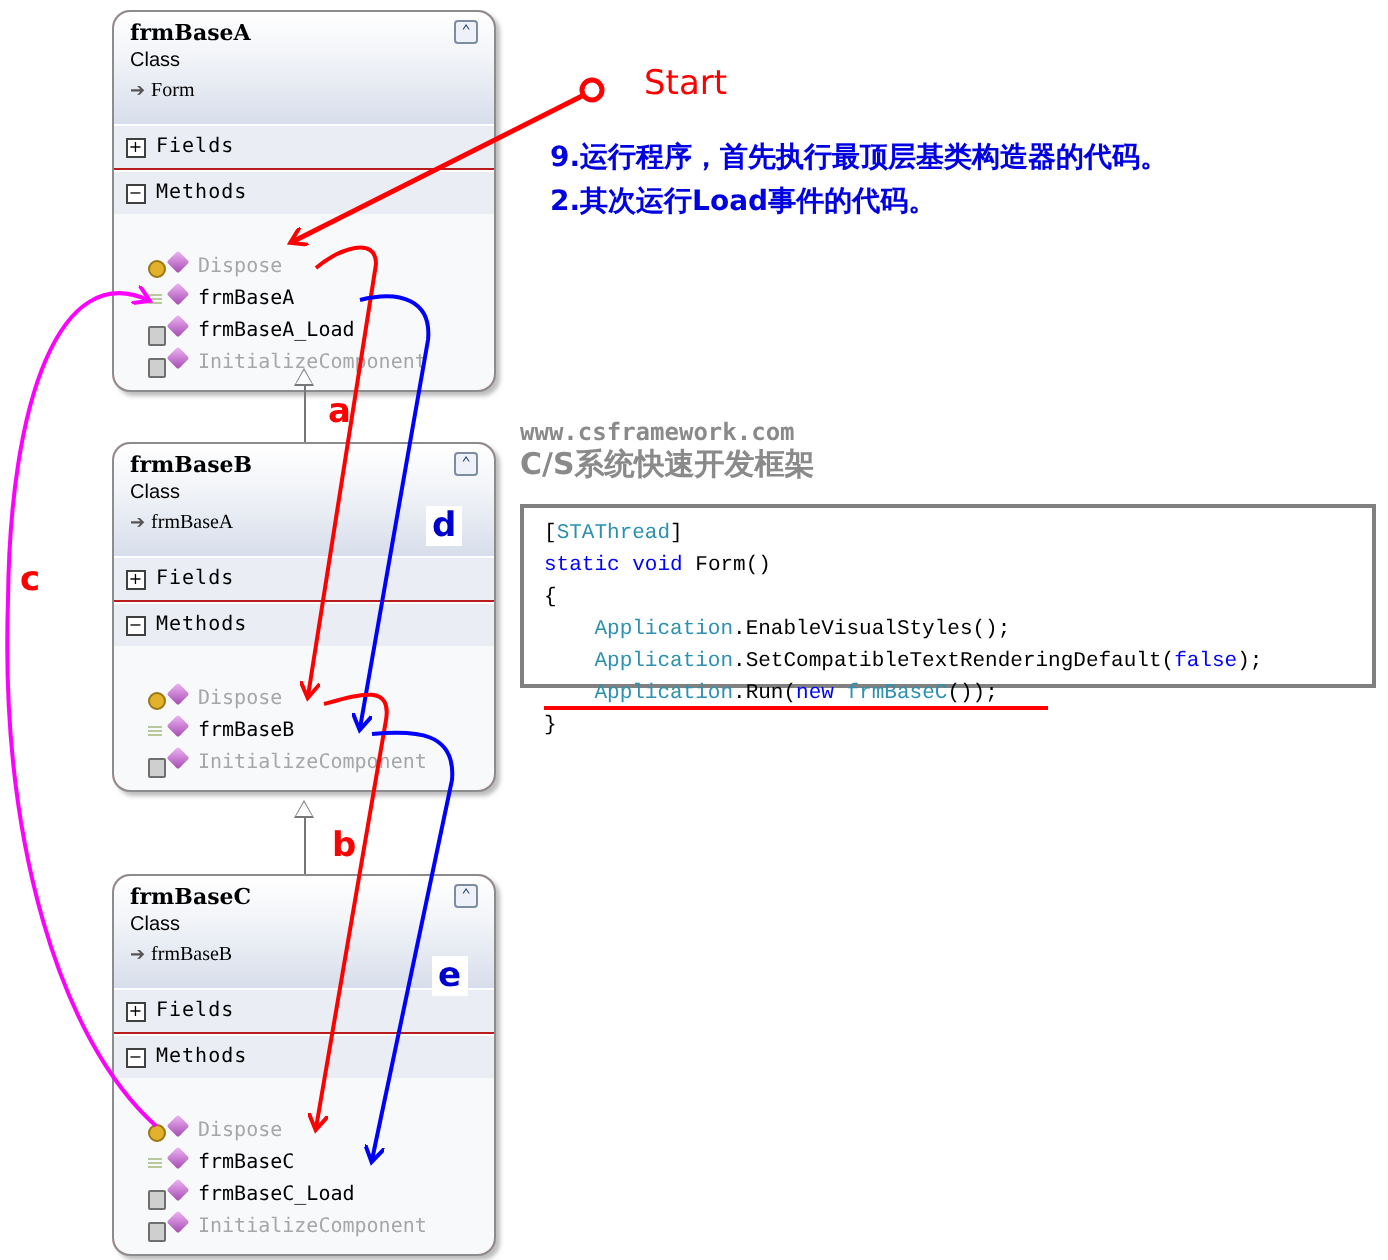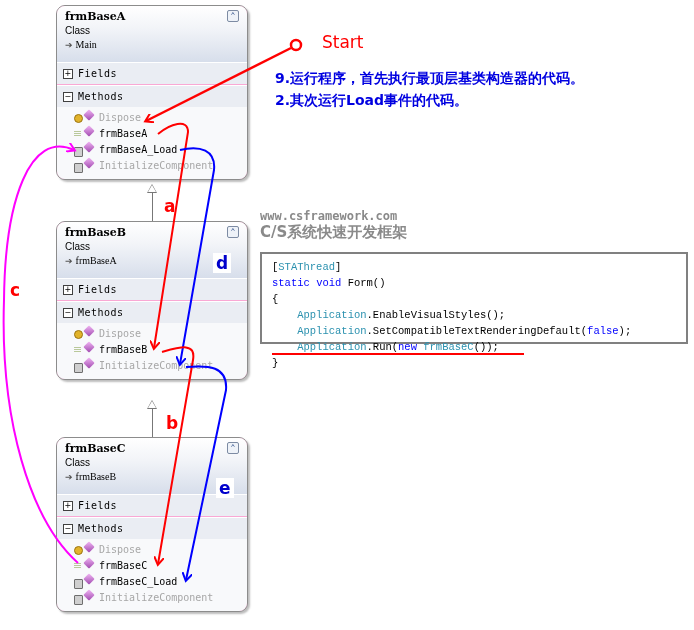--- a/index.html
+++ b/index.html
@@ -1,33 +1,33 @@
 <!DOCTYPE html>
 <html><head>
 <meta charset="utf-8">
 <style>
   html, body { margin:0; padding:0; }
   body { width:694px; height:630px; background:#ffffff; position:relative; overflow:hidden;
          font-family:"DejaVu Sans Mono","Liberation Mono",monospace; }
   .cls { position:absolute; width:190px; border:1px solid #8c8c8c; border-radius:9px;
-         background:#f9a8d4; box-shadow:2px 2px 2px #bdbdbd; overflow:hidden; }
+         background:#b91c1c; box-shadow:2px 2px 2px #bdbdbd; overflow:hidden; }
   .cls .head { height:56px; padding:4px 6px 0 8px; position:relative;
                background:linear-gradient(#ffffff 0%, #f2f4f8 40%, #d7deeb 100%); box-sizing:border-box; }
   .cls .title { font-family:"DejaVu Serif","Liberation Serif",serif; font-weight:bold; font-size:11px; color:#000; line-height:13px; }
   .cls .kind { font-size:10px; line-height:15px; color:#000; font-family:"Liberation Sans",sans-serif; }
   .cls .base { font-size:10px; line-height:14px; color:#000; font-family:"Liberation Serif",serif; }
   .cls .base .arr { font-size:9px; color:#555; margin-right:3px; }
   .cls .collapse { position:absolute; right:8px; top:4px; width:10px; height:10px; border:1px solid #7d8ba3;
                    border-radius:2px; background:#eef2f8; font-size:8px; line-height:9px; text-align:center; color:#2a4a85; }
   .sec { height:21px; border-top:1px solid #ffffff; background:#eaedf3; display:flex; align-items:center; padding-left:6px;
          font-size:10px; color:#000; letter-spacing:0.5px; }
   .sec + .sec { margin-top:1px; }
   .box { width:8px; height:8px; border:1px solid #404040; background:#fff; font-size:8px; line-height:7px; text-align:center;
          margin-right:5px; font-family:"DejaVu Sans",sans-serif; }
-  .members { padding:2px 0 6px 16px; background:#f8f9fb; }
+  .members { padding:18px 0 6px 16px; background:#f8f9fb; }
   .mem { height:16px; display:flex; align-items:center; font-size:10px; color:#000; }
   .mem.dim { color:#a7a7a7; }
   .ico { width:22px; height:14px; position:relative; margin-right:4px; }
   .ico .gem { position:absolute; right:2px; top:1px; width:8px; height:8px; background:linear-gradient(135deg,#f1b6f4,#a14ab0);
               transform:rotate(45deg); border-radius:1px; }
   .ico .key { position:absolute; left:1px; top:4px; width:7px; height:7px; border-radius:50%; background:#e2b32a; border:1px solid #9b7512; }
   .ico .lock { position:absolute; left:1px; top:5px; width:7px; height:8px; background:#cfcfcf; border:1px solid #6e6e6e; border-radius:1px; }
   .ico .lines { position:absolute; left:1px; top:5px; width:7px; height:1px; background:#b9c89a; box-shadow:0 2px 0 #b9c89a, 0 4px 0 #b9c89a; }
   .inherit { position:absolute; width:1px; background:#777; }
   .tri { position:absolute; width:0; height:0; border-left:5px solid transparent; border-right:5px solid transparent; border-bottom:9px solid #777; }
@@ -42,21 +42,21 @@
   .kw { color:#0000ff; } .ty { color:#2b91af; }
   svg.ov { position:absolute; left:0; top:0; pointer-events:none; }
 </style>
 </head>
 <body>
 
 <div class="cls" style="left:56px;top:5px;">
   <div class="head">
     <div class="title">frmBaseA</div>
     <div class="kind">Class</div>
-    <div class="base"><span class="arr">➔</span><span>Main</span></div>
+    <div class="base"><span class="arr">➔</span><span>Form</span></div>
     <div class="collapse">⌃</div>
   </div>
   <div class="sec">
       <span class="box">+</span>
       <span>Fields</span>
     </div>
   <div class="sec">
       <span class="box">−</span>
       <span>Methods</span>
     </div>

